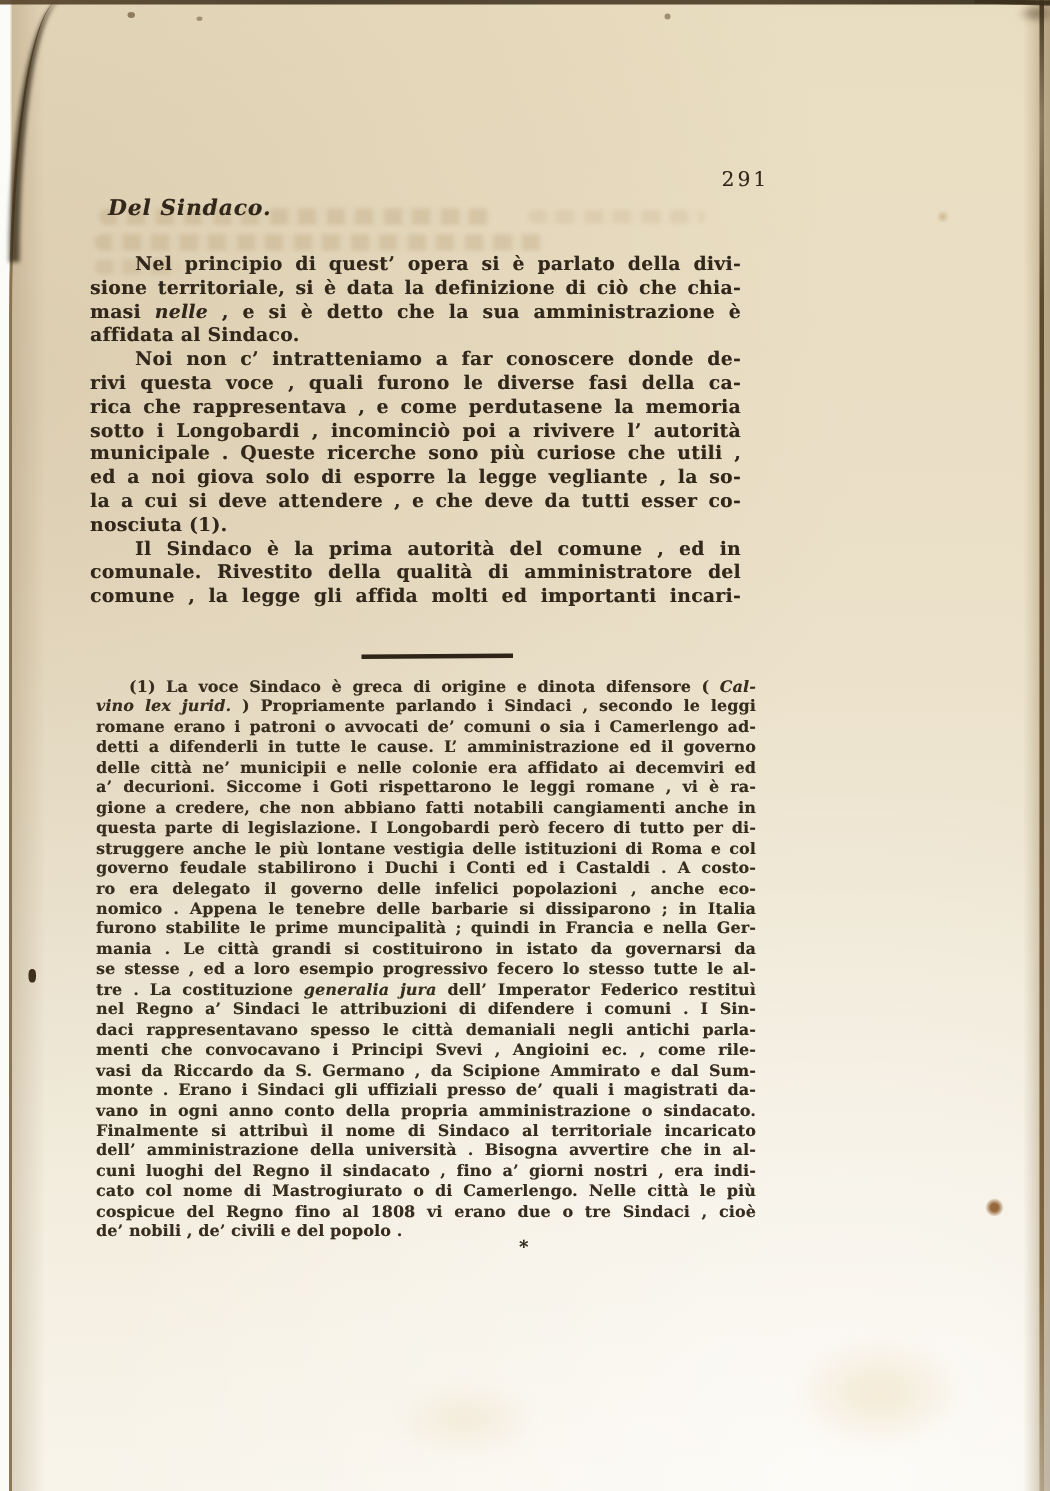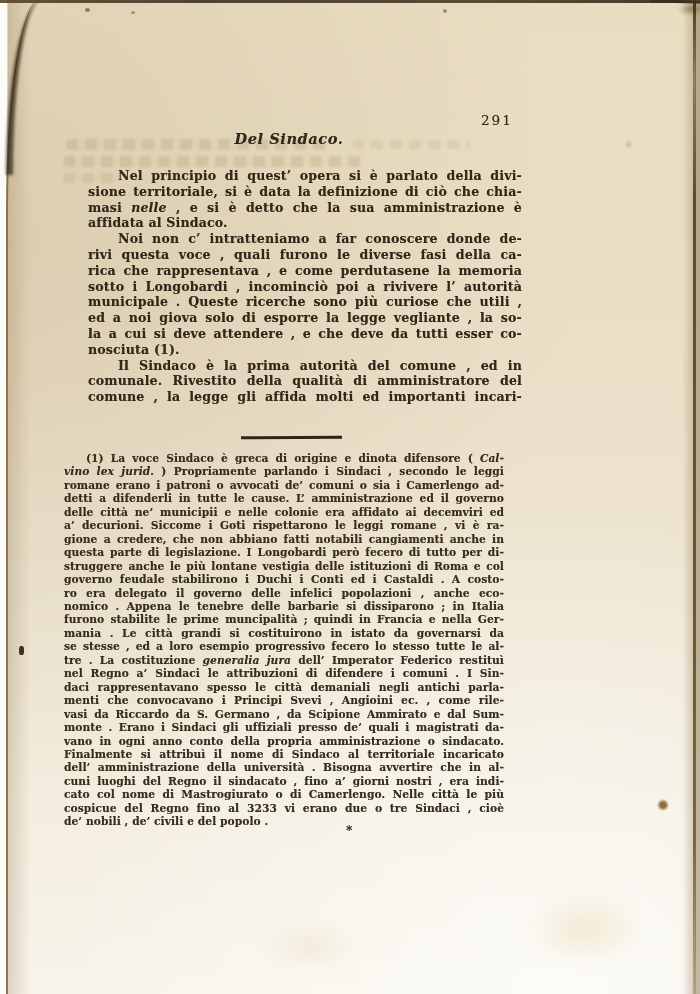--- a/index.html
+++ b/index.html
@@ -44,23 +44,23 @@
   
   .ghost{position:absolute;border-radius:5px;filter:blur(1.3px);opacity:.55;
     background:repeating-linear-gradient(90deg,rgba(170,145,100,.45) 0 12px,rgba(170,145,100,.06) 12px 19px);}
   .ghost-1{left:66px;top:139px;width:262px;height:11px;}
   .ghost-2{left:63px;top:156px;width:300px;height:11px;}
   .ghost-3{left:63px;top:173px;width:58px;height:10px;opacity:.45;}
   .ghost-4{left:352px;top:140px;width:118px;height:9px;opacity:.35;}
   
   .ink{color:#31271a;text-shadow:.2px .2px .35px rgba(62,48,28,.45);}
   .page-number{position:absolute;left:481px;top:112px;font-size:13.5px;font-weight:normal;letter-spacing:2px;}
-  .running-header{position:absolute;left:72px;top:130px;width:434px;text-align:center;
+  .running-header{position:absolute;left:72px;top:130px;width:434px;
     font-size:14.5px;font-style:italic;font-weight:bold;letter-spacing:.6px;}
-  .main-text{position:absolute;left:88px;top:168px;width:434px;
+  .main-text{position:absolute;left:60px;top:168px;width:434px;
     font-size:12.5px;font-weight:bold;line-height:15.8px;letter-spacing:.2px;}
   .footnote-rule{position:absolute;left:241px;top:436px;width:101px;height:2.6px;
     background:#2e2517;transform:rotate(-.4deg);}
   .footnote{position:absolute;left:64px;top:452px;width:440px;
     font-size:10.6px;font-weight:bold;line-height:13.45px;letter-spacing:.1px;color:#372d1f;}
   .footnote-mark{position:absolute;left:346px;top:824px;font-size:12px;font-weight:bold;}
   .tline{text-align:justify;text-align-last:justify;}
   .tline.tend{text-align-last:left;}
   .tline.tindent{text-indent:30px;}
   .footnote .tline.tindent{text-indent:22px;}
@@ -145,20 +145,20 @@
         <div class="tline"><span>nel Regno a’ Sindaci le attribuzioni di difendere i comuni . I Sin-</span></div>
         <div class="tline"><span>daci rappresentavano spesso le città demaniali negli antichi parla-</span></div>
         <div class="tline"><span>menti che convocavano i Principi Svevi , Angioini ec. , come rile-</span></div>
         <div class="tline"><span>vasi da Riccardo da S. Germano , da Scipione Ammirato e dal Sum-</span></div>
         <div class="tline"><span>monte . Erano i Sindaci gli uffiziali presso de’ quali i magistrati da-</span></div>
         <div class="tline"><span>vano in ogni anno conto della propria amministrazione o sindacato.</span></div>
         <div class="tline"><span>Finalmente si attribuì il nome di Sindaco al territoriale incaricato</span></div>
         <div class="tline"><span>dell’ amministrazione della università . Bisogna avvertire che in al-</span></div>
         <div class="tline"><span>cuni luoghi del Regno il sindacato , fino a’ giorni nostri , era indi-</span></div>
         <div class="tline"><span>cato col nome di Mastrogiurato o di Camerlengo. Nelle città le più</span></div>
-        <div class="tline"><span>cospicue del Regno fino al 3233 vi erano due o tre Sindaci , cioè</span></div>
+        <div class="tline"><span>cospicue del Regno fino al 1808 vi erano due o tre Sindaci , cioè</span></div>
         <div class="tline tend"><span>de’ nobili , de’ civili e del popolo .</span></div>
       </div>
   </div>
 
   <div class="ink footnote-mark">*</div>
 
 </div>
 
 </body></html>

